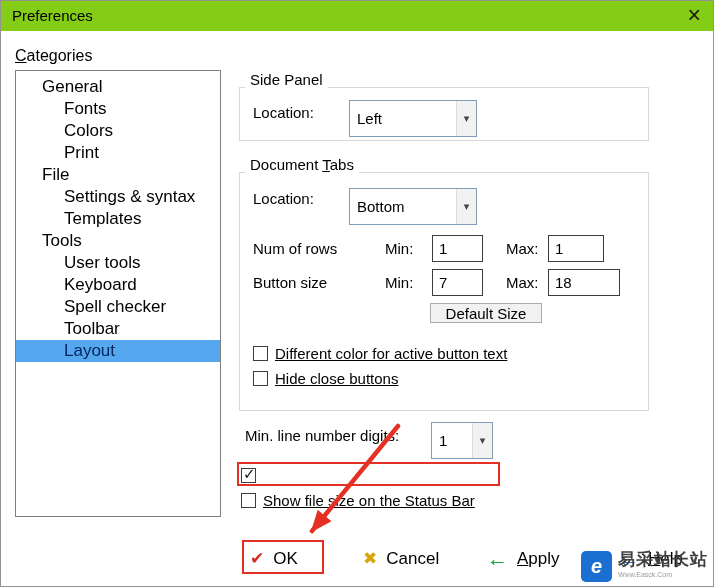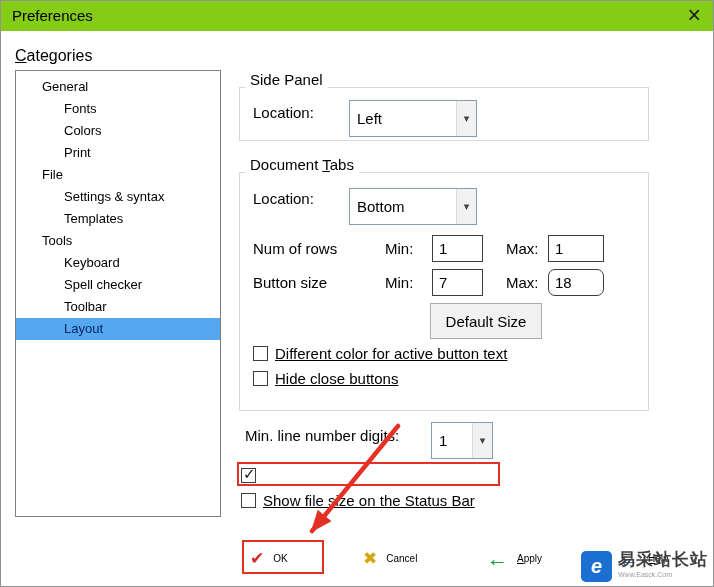--- a/index.html
+++ b/index.html
@@ -12,21 +12,21 @@
   
   .titlebar { position:absolute; left:0; top:0; right:0; height:30px; background:#84cc16; }
   .win-title { position:absolute; left:11px; top:6px; font-size:15px; }
   .win-close { position:absolute; right:12px; top:1px; font-size:23px; line-height:26px;
                color:#1a1a1a; cursor:pointer; }
 
   
   .cat-label { position:absolute; left:14px; top:46px; font-size:16px; }
   .listbox { position:absolute; left:14px; top:69px; width:206px; height:447px;
              border:1px solid #7f7f7f; background:#fff; padding-top:5px; }
-  .li { height:22px; line-height:22px; font-size:13px; white-space:nowrap; cursor:default; }
+  .li { height:22px; line-height:22px; font-size:17px; white-space:nowrap; cursor:default; }
   .li.lvl1 { padding-left:26px; }
   .li.lvl2 { padding-left:48px; }
   .li.selected { background:#55a8f0; color:#03255c; }
 
   
   .group { position:absolute; border:1px solid #d8d8d8; background:transparent; }
   .group-label { position:absolute; font-size:15px; background:#fff; padding:0 5px; z-index:2; }
 
   .field-label { position:absolute; font-size:15px; white-space:nowrap; }
 
@@ -35,36 +35,36 @@
            display:flex; align-items:center; cursor:pointer; }
   .combo-value { flex:1; padding-left:7px; font-size:15px; }
   .combo-arrow { width:20px; height:100%; display:flex; align-items:center; justify-content:center;
                  font-size:11px; color:#444; background:#f2f2f2; border-left:1px solid #dcdcdc; }
 
   
   .num-input { position:absolute; height:27px; border:1px solid #3d3d3d; background:#fff;
                font-size:15px; padding:0 6px; font-family:inherit; outline:none; }
 
   
-  .push-btn { position:absolute; height:36px; background:#f1f1f1; border:1px solid #ababab;
+  .push-btn { position:absolute; height:20px; background:#f1f1f1; border:1px solid #ababab;
               font-size:15px; display:flex; align-items:center; justify-content:center;
               padding:0 14px; cursor:pointer; }
 
   
   .checkbox { position:absolute; display:flex; align-items:center; gap:7px; height:18px; cursor:pointer;text-decoration:underline; }
   .cb-box { width:15px; height:15px; border:1px solid #3d3d3d; background:#fff;
             position:relative; flex:none; }
   .cb-mark { position:absolute; left:1px; top:-4px; font-size:15px; font-weight:bold; color:#111; }
   .cb-label { font-size:15px; white-space:nowrap; }
 
   
   .flat-btn { position:absolute; display:flex; align-items:center; gap:9px; height:27px; cursor:pointer; }
   .btn-icon { font-size:17px; font-weight:bold; line-height:1; }
   .btn-icon.arrow { font-size:21px; }
-  .btn-label { font-size:10px; }
+  .btn-label { font-size:17px; }
   .ic-ok { color:#d42a1f; }
   .ic-cancel { color:#d7a50a; }
   .ic-apply { color:#17a03c; }
   .ic-help { color:#2f6bbf; }
 
   .u { text-decoration:underline; }
 
   
   .annotation-rect { position:absolute; border:2px solid #e53125; z-index:20; pointer-events:none; }
   .annotation-arrow { position:absolute; left:0; top:0; z-index:21; pointer-events:none; }
@@ -93,20 +93,21 @@
 
   <div class="listbox">
     <div class="li lvl1">General</div>
     <div class="li lvl2">Fonts</div>
     <div class="li lvl2">Colors</div>
     <div class="li lvl2">Print</div>
     <div class="li lvl1">File</div>
     <div class="li lvl2">Settings &amp; syntax</div>
     <div class="li lvl2">Templates</div>
     <div class="li lvl1">Tools</div>
+    <div class="li lvl2">User tools</div>
     <div class="li lvl2">Keyboard</div>
     <div class="li lvl2">Spell checker</div>
     <div class="li lvl2">Toolbar</div>
     <div class="li lvl2 selected">Layout</div>
   </div>
 
   <div class="group" style="left:238px; top:86px; width:410px; height:54px;"></div>
   <div class="group-label" style="left:244px; top:70px;">Side Panel</div>
   <div class="field-label" style="left:252px; top:103px;">Location:</div>
   <div class="combo" style="left:348px; top:99px; width:128px;">
@@ -126,21 +127,21 @@
   <div class="field-label" style="left:252px; top:239px;">Num of rows</div>
   <div class="field-label" style="left:384px; top:239px;">Min:</div>
   <input class="num-input" style="left: 431px; top: 234px; width: 51px;" value="1">
   <div class="field-label" style="left:505px; top:239px;">Max:</div>
   <input class="num-input" style="left: 547px; top: 234px; width: 56px;" value="1">
 
   <div class="field-label" style="left:252px; top:273px;">Button size</div>
   <div class="field-label" style="left:384px; top:273px;">Min:</div>
   <input class="num-input" style="left: 431px; top: 268px; width: 51px;" value="7">
   <div class="field-label" style="left:505px; top:273px;">Max:</div>
-  <input class="num-input" style="left: 547px; top: 268px; width: 56px; border-radius: 7px;" value="18">
+  <input class="num-input" style="left: 547px; top: 268px; width: 72px;" value="18">
 
   <div class="push-btn" style="left:429px; top:302px; width:112px;">Default Size</div>
 
   <div class="checkbox" style="left:252px; top:343px;">
     <span class="cb-box"></span>
     <span class="cb-label">Different color for active button text</span>
   </div>
   <div class="checkbox" style="left:252px; top:368px;">
     <span class="cb-box"></span>
     <span class="cb-label">Hide close buttons</span>

